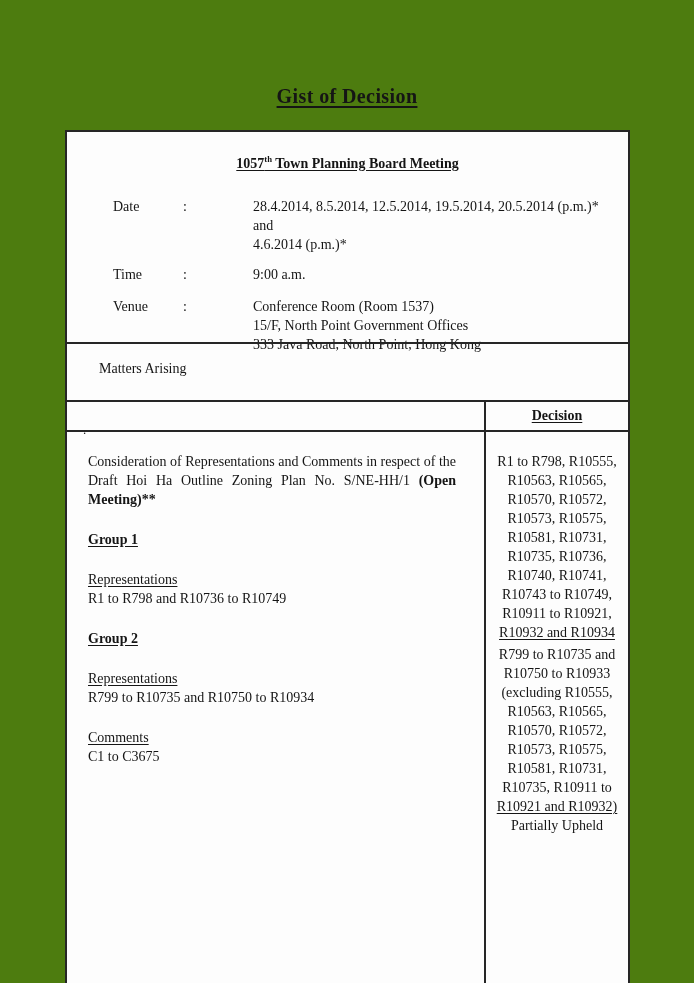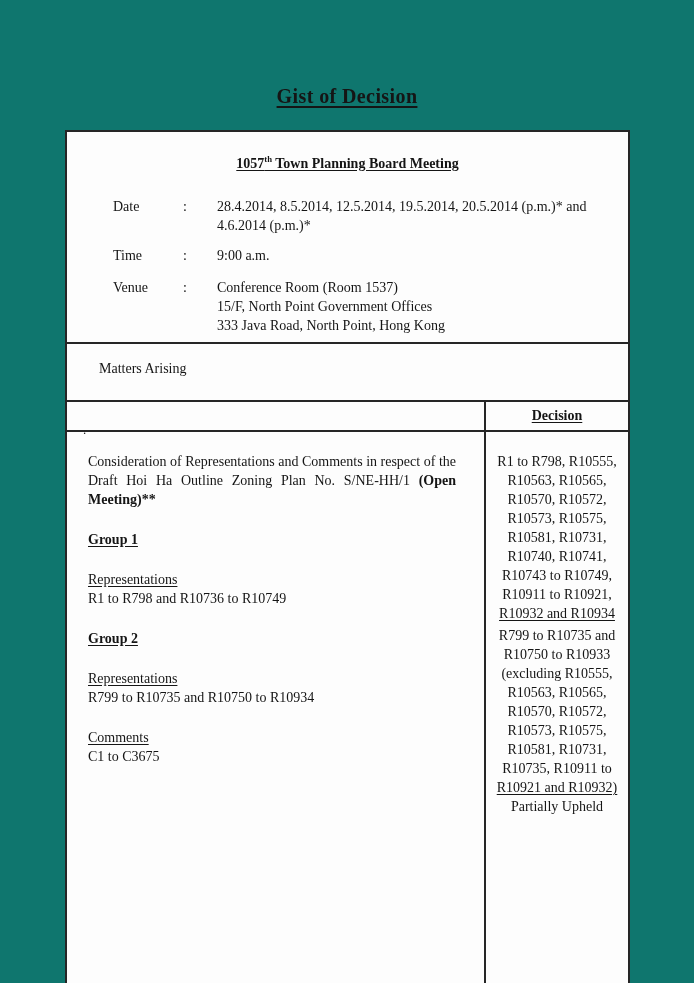--- a/index.html
+++ b/index.html
@@ -5,21 +5,21 @@
   * { margin: 0; padding: 0; box-sizing: border-box; }
   html, body { background: #ffffff; }
   body {
     width: 694px; height: 983px;
     font-family: "Liberation Serif", "DejaVu Serif", serif;
     color: #151515;
   }
   .sheet {
     position: relative;
     width: 694px; height: 983px;
-    background: #0f766e;
+    background: #4d7c0f;
     overflow: hidden;
   }
   .doc-title {
     position: absolute;
     top: 85px; left: 0; width: 100%;
     text-align: center;
     font-size: 20px;
     font-weight: bold;
     letter-spacing: 0.4px;
   }
@@ -44,21 +44,21 @@
     text-align: center;
     font-weight: bold;
     font-size: 14px;
     margin-bottom: 25px;
   }
   .mtg-title .ut { text-decoration: underline; text-underline-offset: 2px; }
   sup { font-size: 0.62em; vertical-align: super; }
   .field { display: flex; padding-left: 46px; line-height: 19px; }
   .f-label { width: 70px; flex: none; }
   .f-colon { width: 34px; flex: none; }
-  .f-value { flex: 1; padding-right: 15px; }
+  .f-value { flex: 1; padding-right: 15px; margin-left: 36px; }
   .field--time { margin-top: 11px; }
   .field--venue { margin-top: 13px; }
 
   
   .row-matters { height: 58px; padding: 17px 0 0 32px; font-size: 14px; }
 
   
   .row-head { height: 30px; display: flex; font-size: 14px; }
   .hl { width: 417px; flex: none; position: relative; }
   .stray { position: absolute; left: 16px; bottom: -8px; font-size: 13px; color: #222; }
@@ -174,20 +174,21 @@
         <div>C1 to C3675</div>
       </div>
 
       <div class="br">
         <div>
           <div class="dec-line">R1 to R798, R10555,</div>
           <div class="dec-line">R10563, R10565,</div>
           <div class="dec-line">R10570, R10572,</div>
           <div class="dec-line">R10573, R10575,</div>
           <div class="dec-line">R10581, R10731,</div>
+          <div class="dec-line">R10735, R10736,</div>
           <div class="dec-line">R10740, R10741,</div>
           <div class="dec-line">R10743 to R10749,</div>
           <div class="dec-line">R10911 to R10921,</div>
           <div class="dec-line u">R10932 and R10934</div>
         </div>
         <div class="dec-block2">
           <div class="dec-line">R799 to R10735 and</div>
           <div class="dec-line">R10750 to R10933</div>
           <div class="dec-line">(excluding R10555,</div>
           <div class="dec-line">R10563, R10565,</div>

